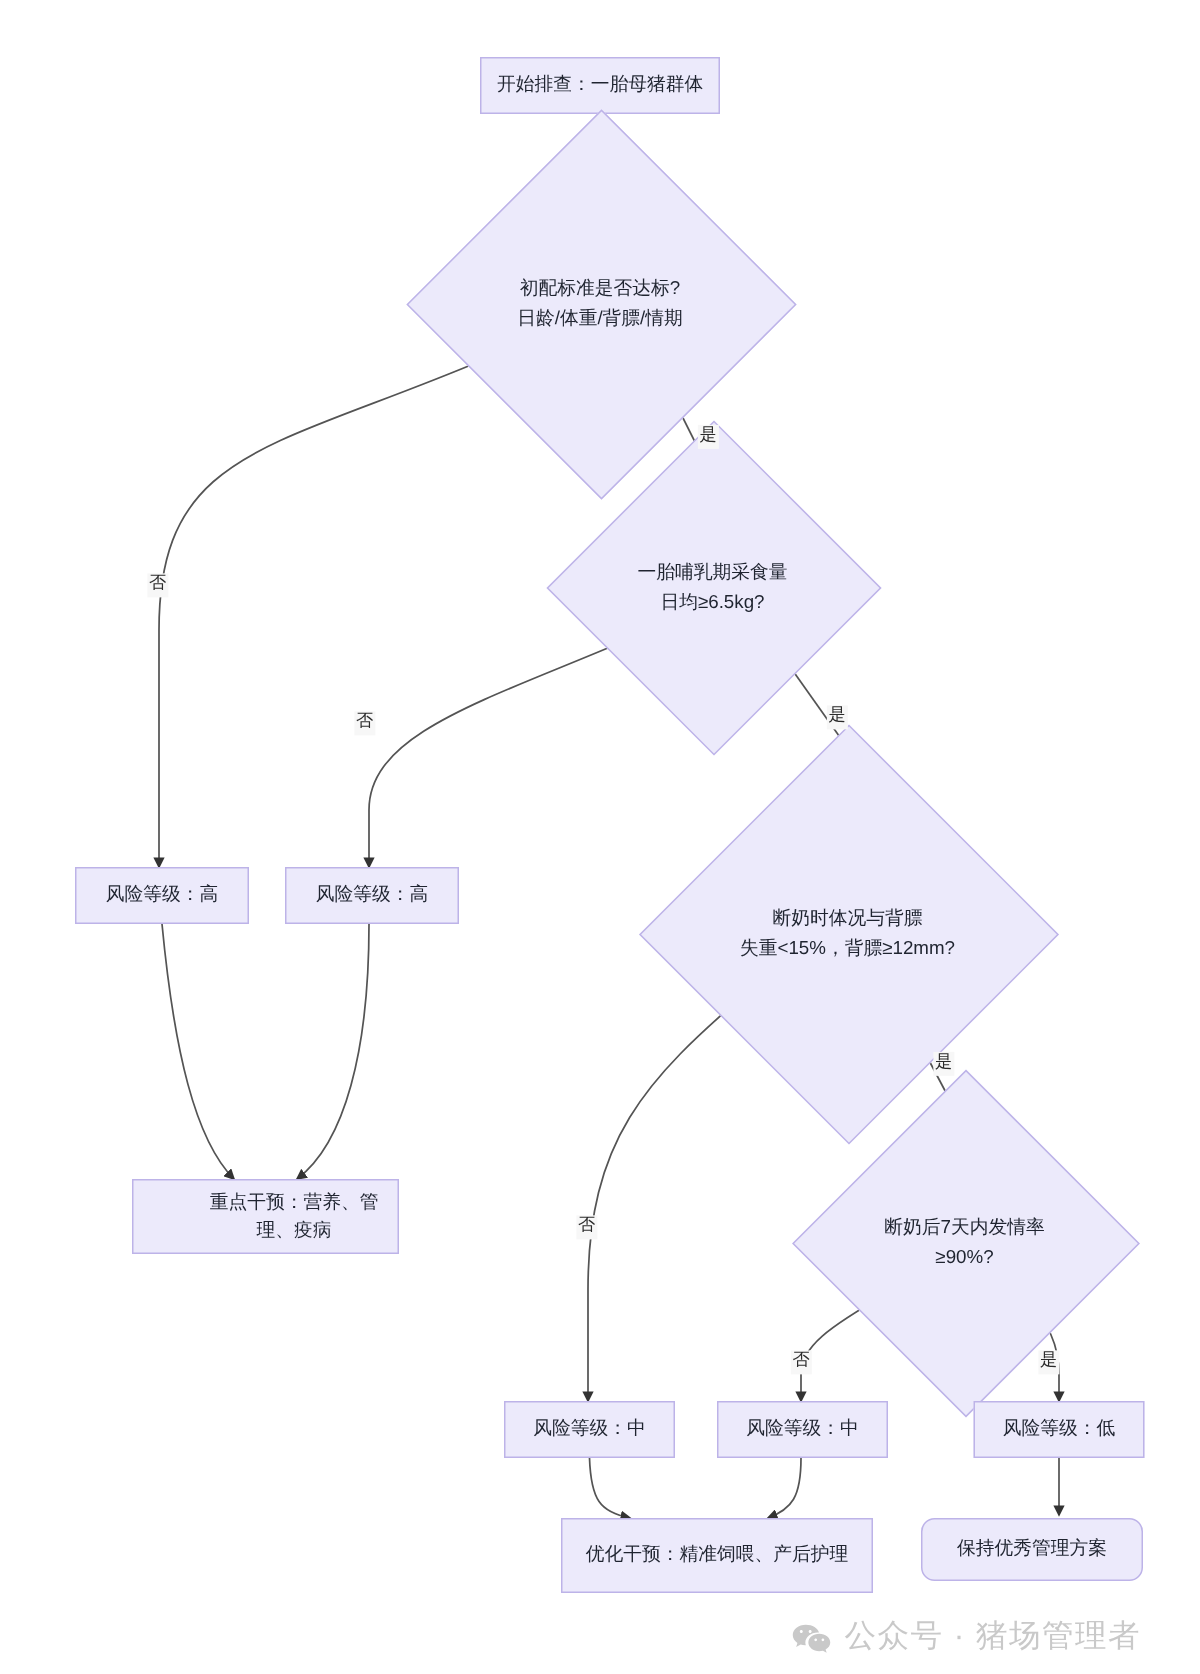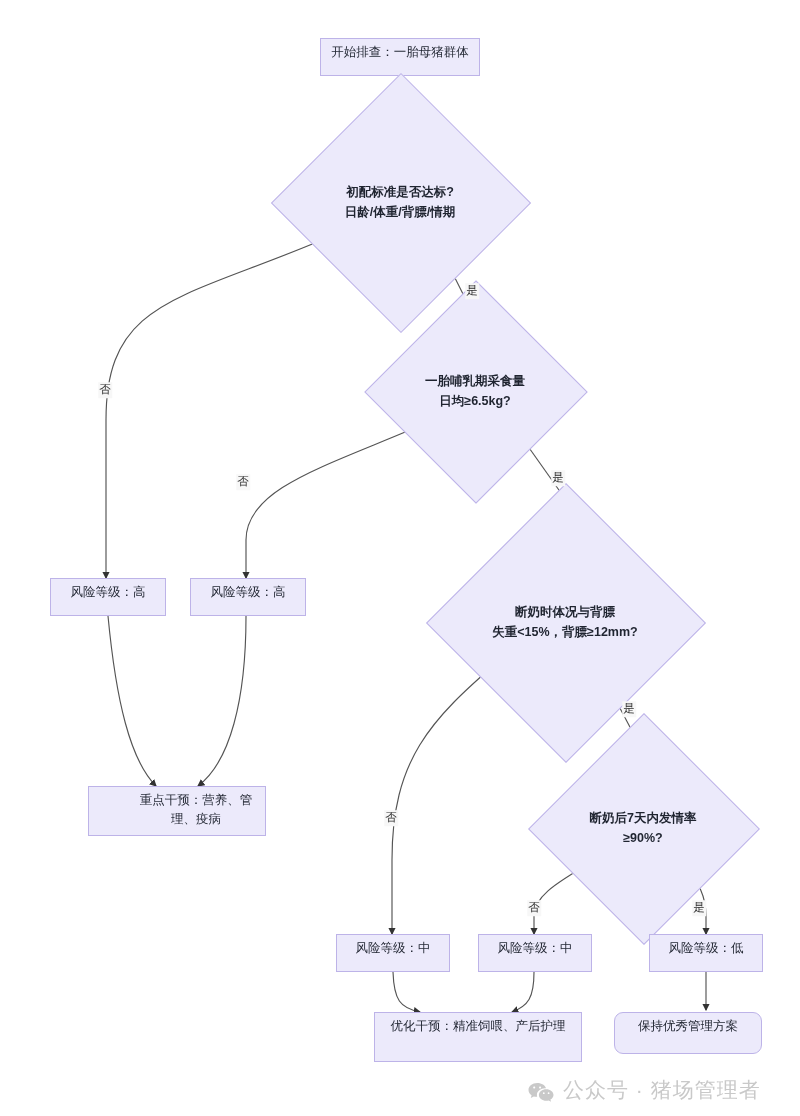--- a/index.html
+++ b/index.html
@@ -23,36 +23,35 @@
     left: 0;
     top: 0;
     width: 800px;
     height: 1116px;
     pointer-events: none;
   }
   .node {
     position: absolute;
     box-sizing: border-box;
     display: flex;
-    align-items: flex-start;
+    align-items: center;
     justify-content: center;
     text-align: center;
     color: #1f2430;
     font-size: 12.5px;
     line-height: 1.55;
   }
   .node.rect {
     background: #ECEAFB;
     border: 1px solid #BDB3E8;
     padding: 4px 8px;
   }
   .diamond {
     position: absolute;
     box-sizing: border-box;
-    font-weight: bold;
   }
   .diamond .shape {
     position: absolute;
     left: 0;
     top: 0;
     width: 100%;
     height: 100%;
     background: #ECEAFB;
     border: 1px solid #BDB3E8;
     transform: rotate(45deg);

